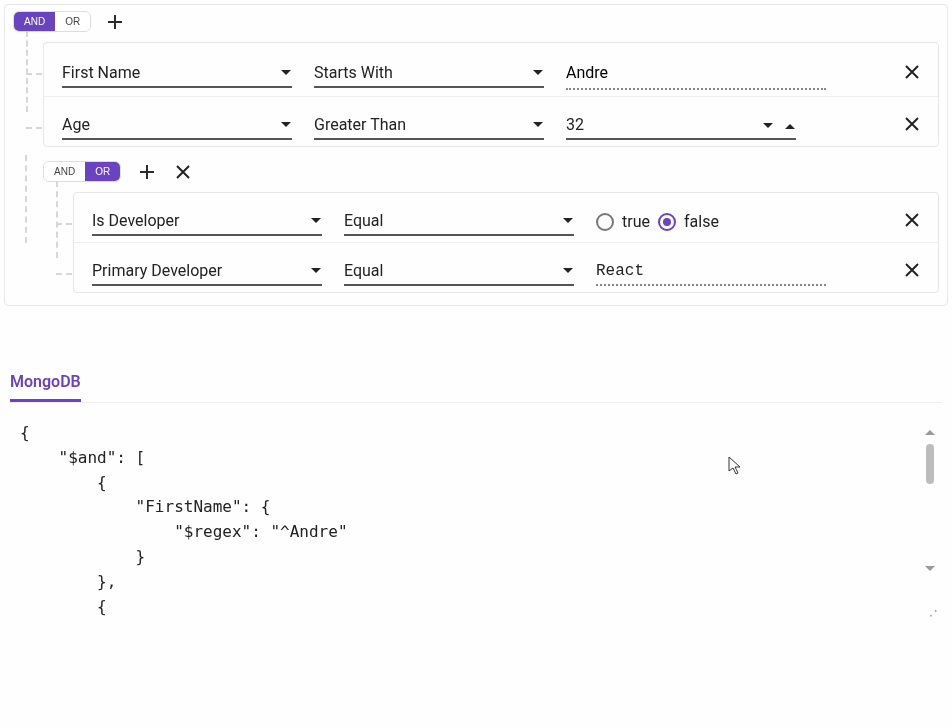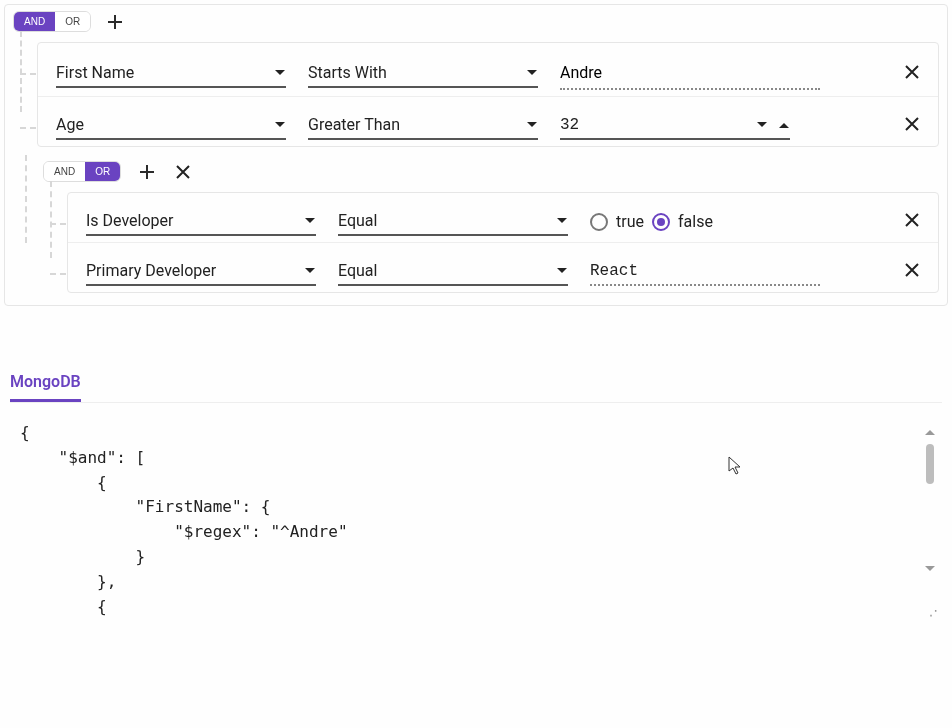--- a/index.html
+++ b/index.html
@@ -46,21 +46,21 @@
     display: inline-flex;
     align-items: center;
     justify-content: center;
     width: 20px;
     height: 20px;
     color: #2b2b2b;
   }
   .rules-box {
     border: 1px solid #e6e6e6;
     border-radius: 4px;
-    margin-left: 24px;
+    margin-left: 30px;
     position: relative;
   }
   .rules-box::before {
     content: "";
     position: absolute;
     left: -18px;
     top: -12px;
     bottom: 34px;
     border-left: 2px dashed #d7d7d7;
   }
@@ -108,21 +108,20 @@
     font-family: inherit;
   }
   .spinner-val {
     flex: 0 0 230px;
     display: flex;
     align-items: center;
     border-bottom: 2px solid #555;
     padding: 4px 0;
     gap: 4px;
     justify-content: space-between;
-    font-family: Liberation Mono, monospace;
   }
   .spinner-arrows {
     display: flex;
     gap: 10px;
   }
   .row-close {
     margin-left: auto;
     cursor: pointer;
   }
   .radio-group {

